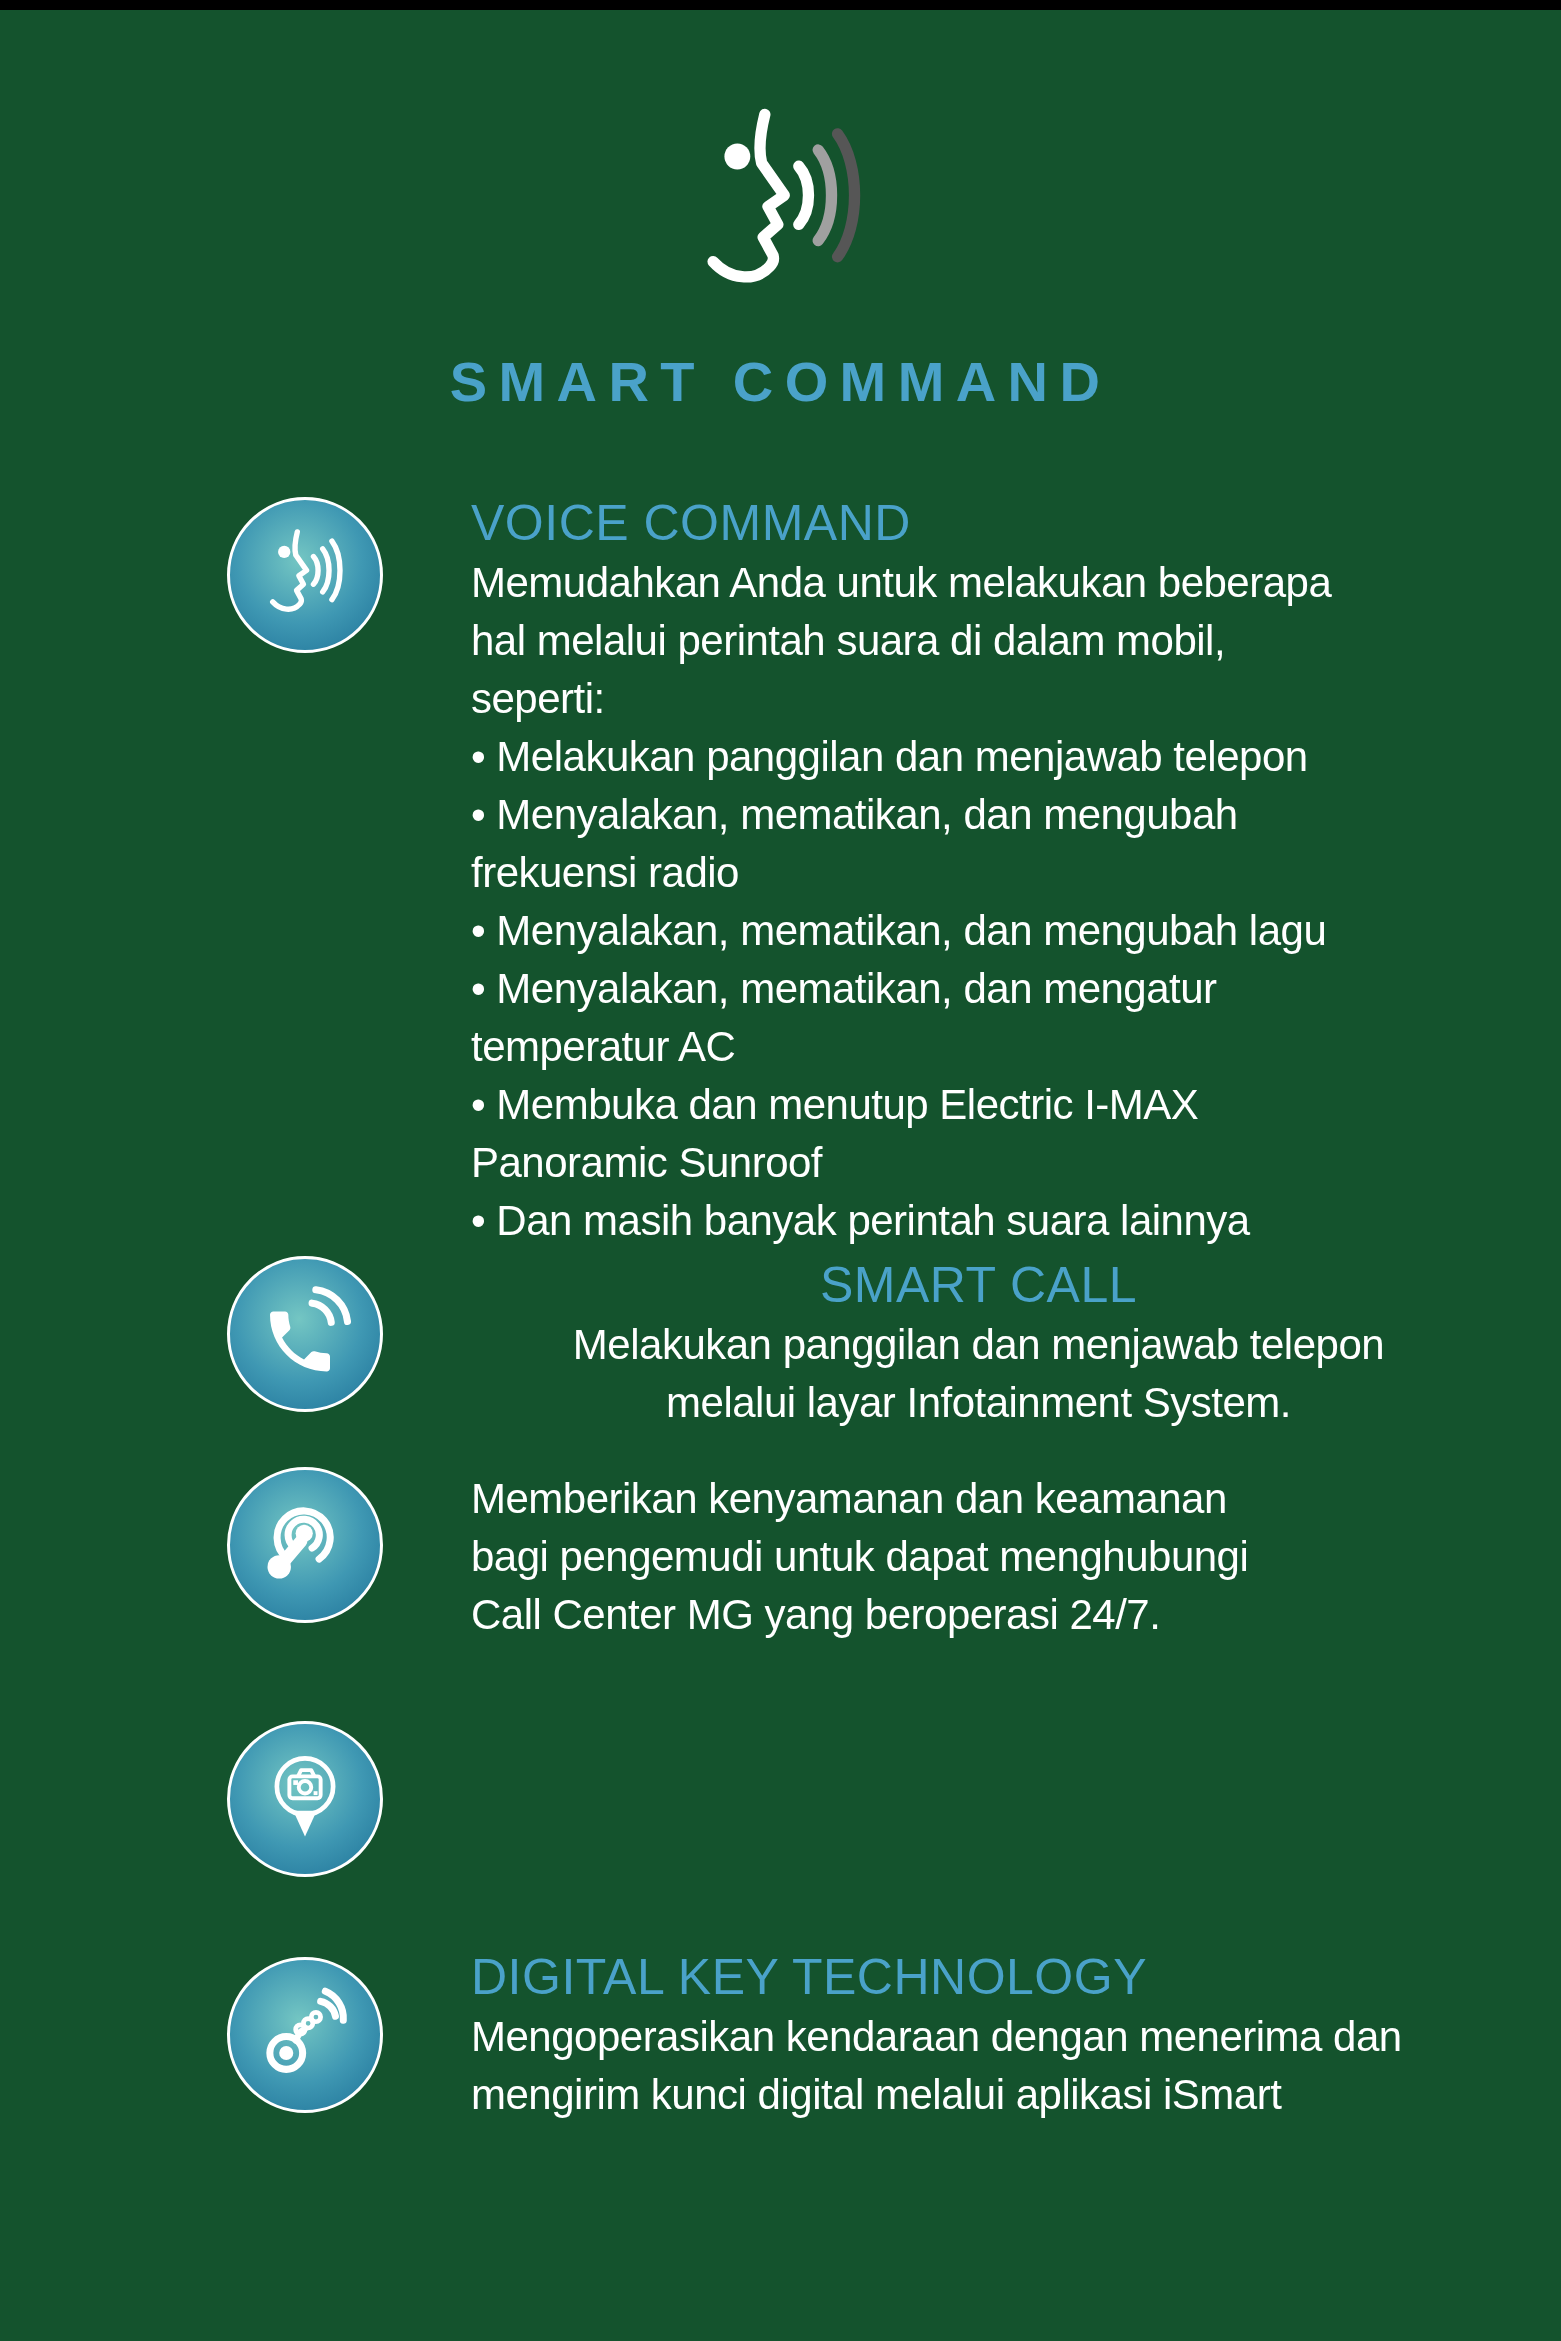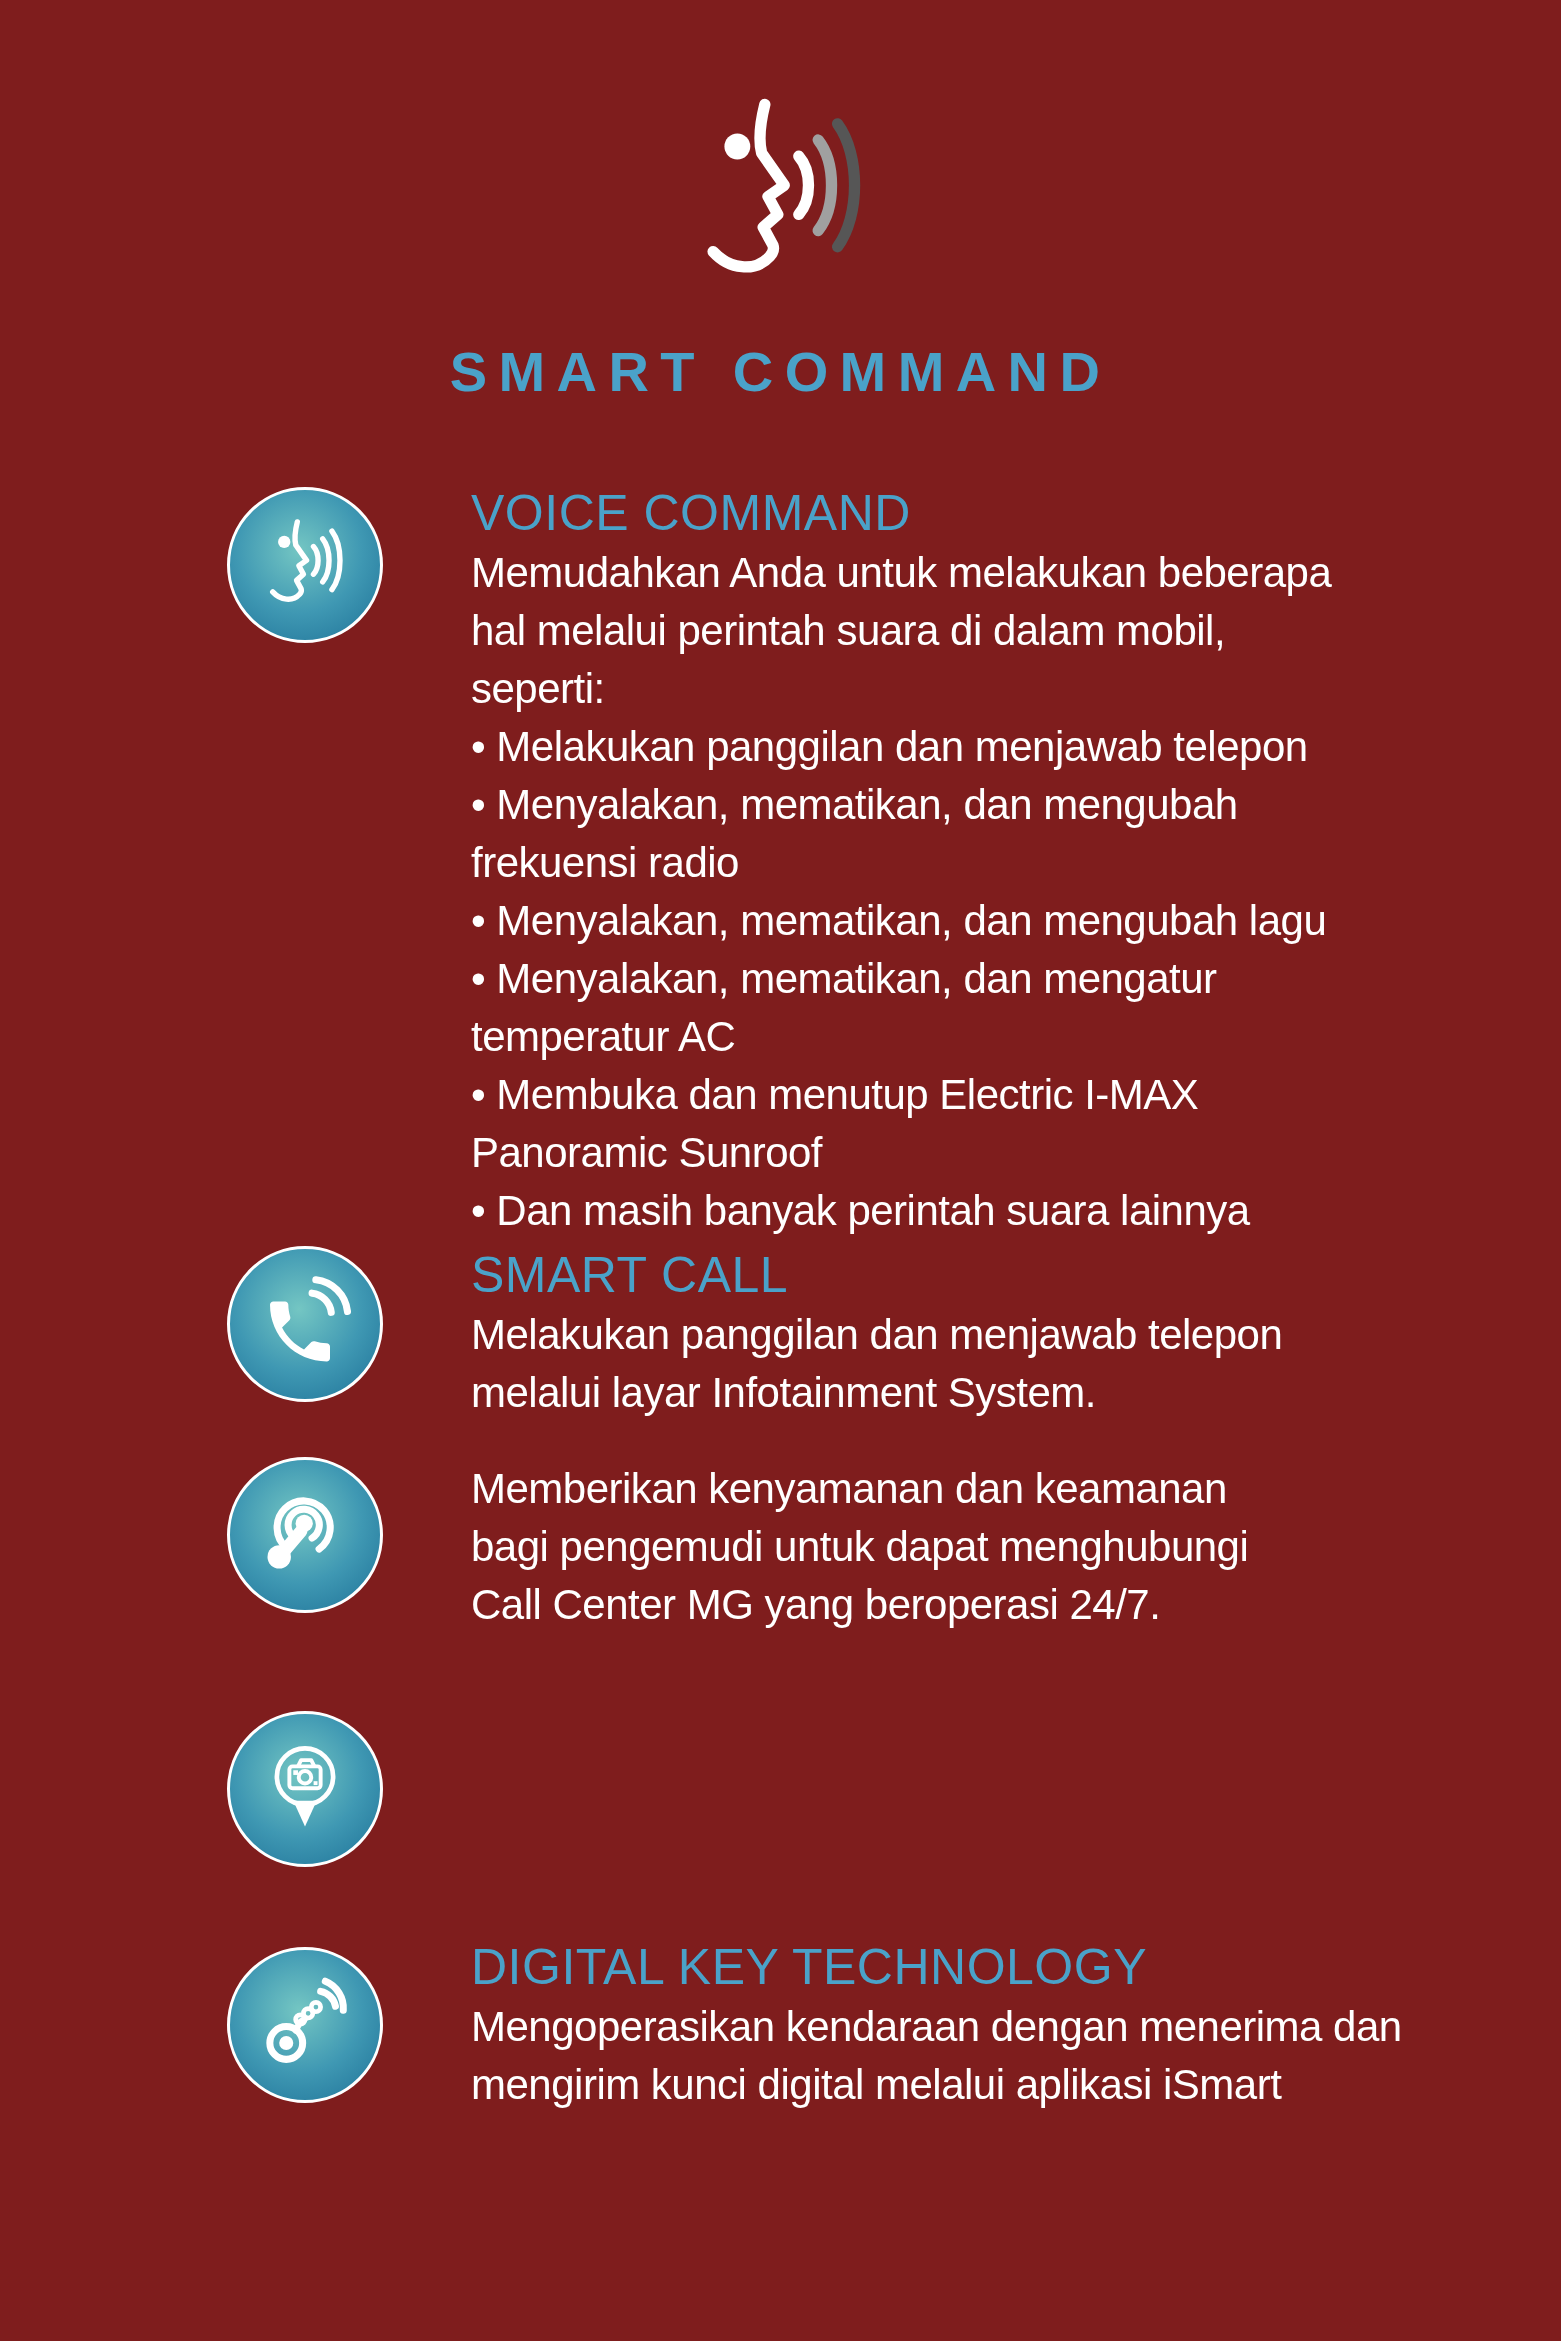--- a/index.html
+++ b/index.html
@@ -1,20 +1,20 @@
 <!DOCTYPE html>
 <html style="font-size:8.3px"><head>
 <meta charset="utf-8">
 <style>
   html,body{margin:0;padding:0;background:#000;}
   body{
     width:1561px;height:2342px;position:relative;overflow:hidden;
     font-family:"Liberation Sans", sans-serif;
   }
-  .page{position:absolute;inset:0;background:#7f1d1d;}
+  .page{position:absolute;inset:0;background:#14532d;margin-top:10px;}
 
   
   .hero-icon{position:absolute;left:662px;top:98px;width:238px;height:194px;}
 
   
   .title{
     position:absolute;left:0;top:339px;width:1561px;text-align:center;
     font-size:56px;font-weight:bold;letter-spacing:11.4px;color:#4aa2c9;
     white-space:nowrap;
   }
@@ -33,21 +33,21 @@
   .section h2{
     margin:0;font-size:50px;line-height:52px;font-weight:normal;
     letter-spacing:0.5px;color:#4aa2c9;white-space:nowrap;
   }
   .section .body{
     margin-top:5.2px;font-size:42px;line-height:58px;letter-spacing:-0.5px;
     color:#ffffff;white-space:pre-line;
   }
 
   .s1{top:487px;}  .b1{top:487px;}
-  .s2{top:1249px;} .b2{top:1246px;}
+  .s2{top:1249px;text-align:center;} .b2{top:1246px;}
   .s3{top:1455px;} .b3{top:1457px;}
   .s4{top:1724px;} .b4{top:1711px;}
   .s5{top:1941px;} .b5{top:1947px;}
 
   .stroke{fill:none;stroke:#fff;stroke-linecap:round;stroke-linejoin:round;}
 </style>
 </head>
 <body>
 
 <div class="page">

